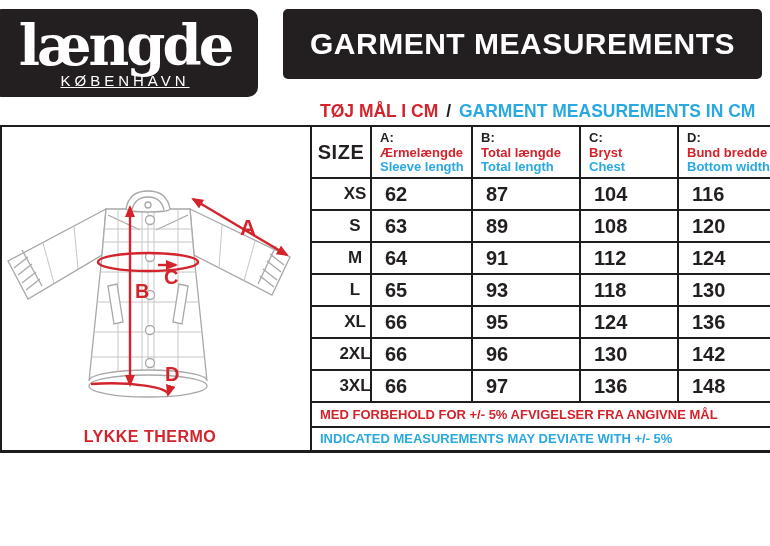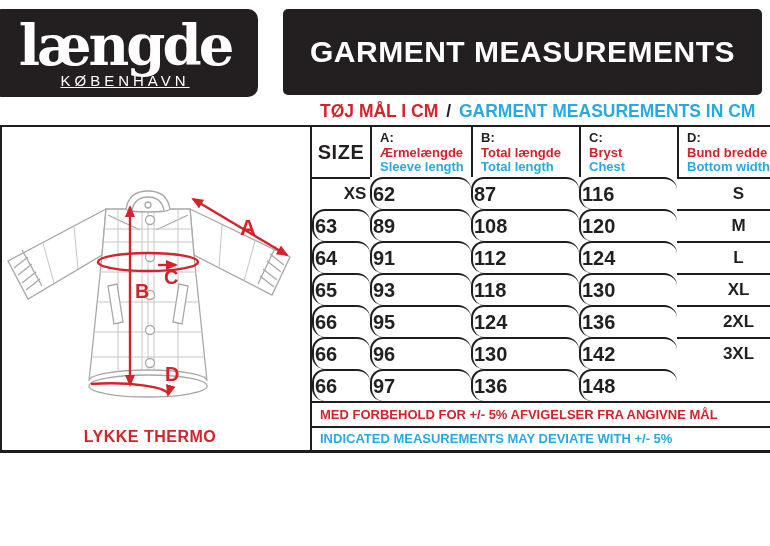--- a/index.html
+++ b/index.html
@@ -17,21 +17,21 @@
   .logo-text{
     font-family:"DejaVu Serif",serif;font-weight:bold;
     font-size:56px;line-height:54px;color:#ffffff;letter-spacing:-3px;
     margin-top:0px;
   }
   .logo-city{
     color:#ffffff;font-size:15px;letter-spacing:4px;line-height:16px;
     margin-top:1px;font-weight:400;text-decoration:underline;
   }
   .title-box{
-    position:absolute;left:283px;top:9px;width:479px;height:86px;
+    position:absolute;left:283px;top:9px;width:479px;height:70px;
     background:#231f20;border-radius:5px;
     display:flex;align-items:center;justify-content:center;
   }
   .page-title{
     color:#ffffff;font-weight:bold;font-size:30px;letter-spacing:0.5px;
     white-space:nowrap;
   }
   
   .subtitle{
     position:absolute;left:320px;top:99px;height:24px;line-height:24px;
@@ -74,22 +74,22 @@
   }
   .cell-col-header{padding:4px 0 0 8px;font-weight:bold;font-size:13px;line-height:14.5px;}
   .cell-col-header .k{color:#231f20;}
   .cell-col-header .da{color:#d3232b;}
   .cell-col-header .en{color:#2aa9e0;}
   .cell-sz{
     display:flex;align-items:center;justify-content:center;
     font-weight:bold;font-size:17px;color:#231f20;padding-left:28px;
   }
   .cell-val{
-    display:flex;align-items:center;padding-left:1px;
-    font-weight:bold;font-size:20px;color:#231f20;border-radius:13px;
+    display:flex;align-items:center;padding-left:13px;
+    font-weight:bold;font-size:20px;color:#231f20;
   }
   
   .note{
     flex:1;display:flex;align-items:center;padding-left:8px;
     font-weight:bold;font-size:13px;white-space:nowrap;
   }
   .note-da{color:#d3232b;}
   .note-en{color:#2aa9e0;border-top:2px solid #1d1d1b;}
 </style>
 </head>
@@ -206,20 +206,21 @@
       </div>
       <div class="cell-col-header bl">
         <div class="k">D:</div>
         <div class="da">Bund bredde</div>
         <div class="en">Bottom width</div>
       </div>
 
       <div class="cell-sz bt">XS</div>
       <div class="cell-val bl bt">62</div>
       <div class="cell-val bl bt">87</div>
+      <div class="cell-val bl bt">104</div>
       <div class="cell-val bl bt">116</div>
 
       <div class="cell-sz bt">S</div>
       <div class="cell-val bl bt">63</div>
       <div class="cell-val bl bt">89</div>
       <div class="cell-val bl bt">108</div>
       <div class="cell-val bl bt">120</div>
 
       <div class="cell-sz bt">M</div>
       <div class="cell-val bl bt">64</div>

